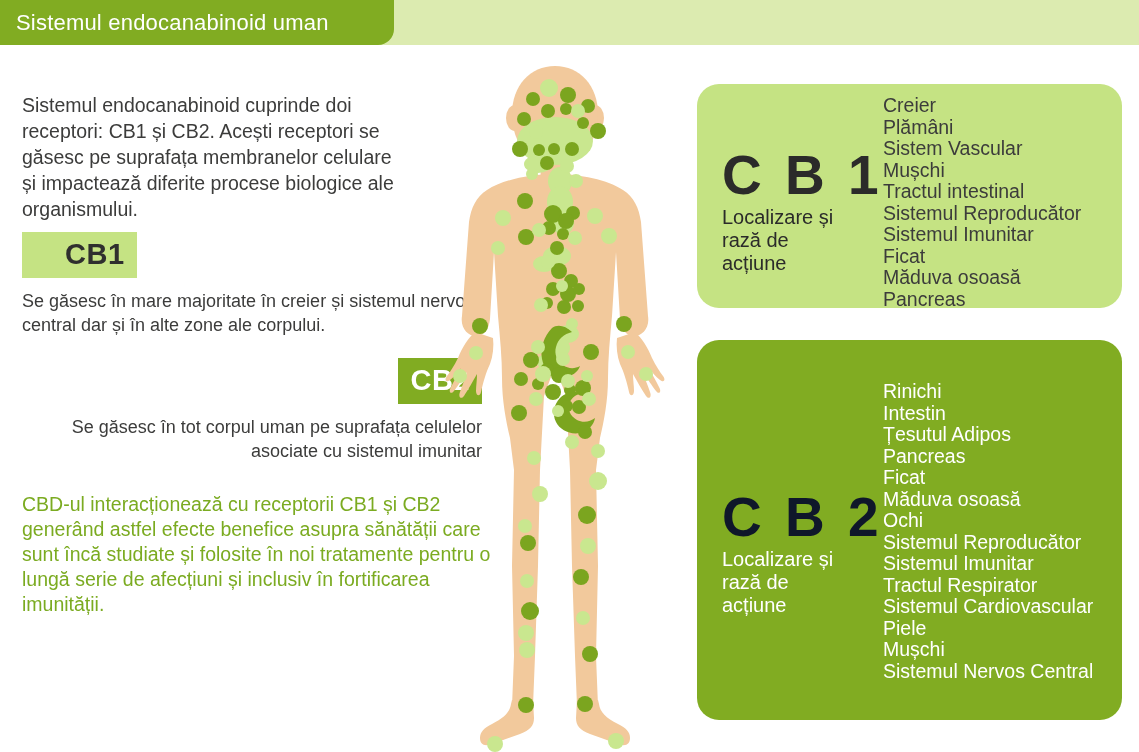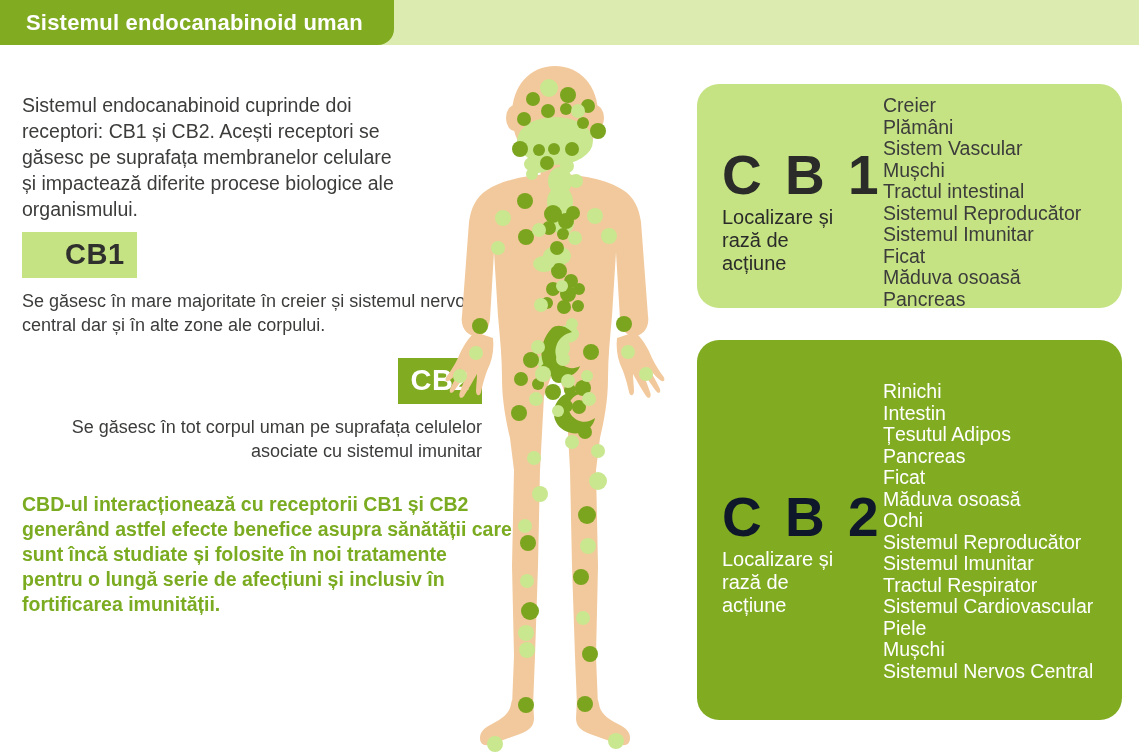--- a/index.html
+++ b/index.html
@@ -34,23 +34,23 @@
     height: 45px;
     background: #81ac22;
     border-bottom-right-radius: 16px;
     box-sizing: border-box;
     display: flex;
     align-items: center;
   }
   .header-title {
     color: #ffffff;
     font-size: 22px;
-    font-weight: 700;
+    font-weight: 400;
     letter-spacing: 0.2px;
-    padding-left: 26px;
+    padding-left: 16px;
     white-space: nowrap;
   }
 
   
   .left-col {
     position: absolute;
     left: 22px;
     top: 92px;
     width: 470px;
   }
@@ -92,21 +92,21 @@
   }
 
   .green-block {
     position: absolute;
     left: 0;
     top: 400px;
     width: 490px;
     margin: 0;
     color: #7bab21;
     font-size: 19.5px;
-    font-weight: bold;
+    font-weight: normal;
     line-height: 25px;
   }
 
   
   .figure-wrap {
     position: absolute;
     left: 420px;
     top: 66px;
     width: 270px;
     height: 686px;

